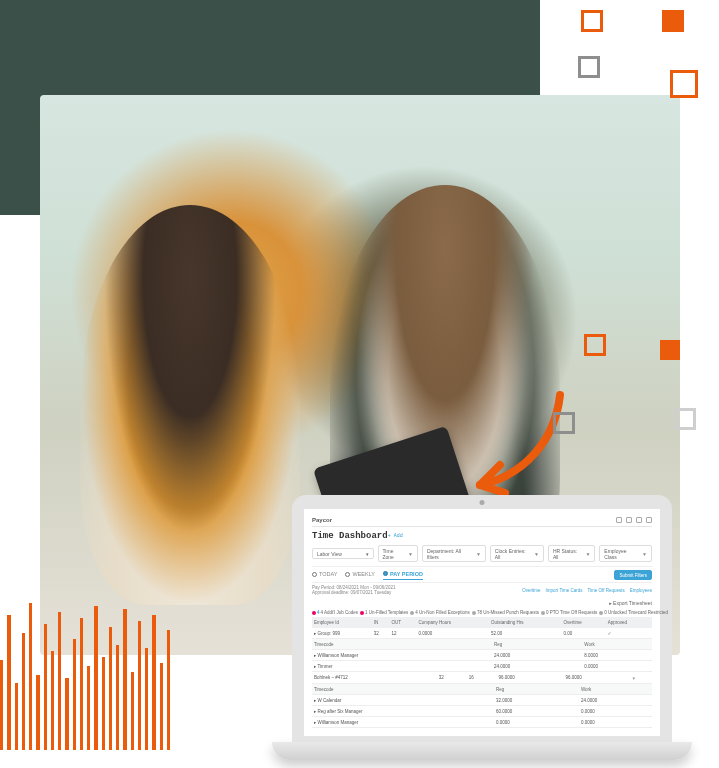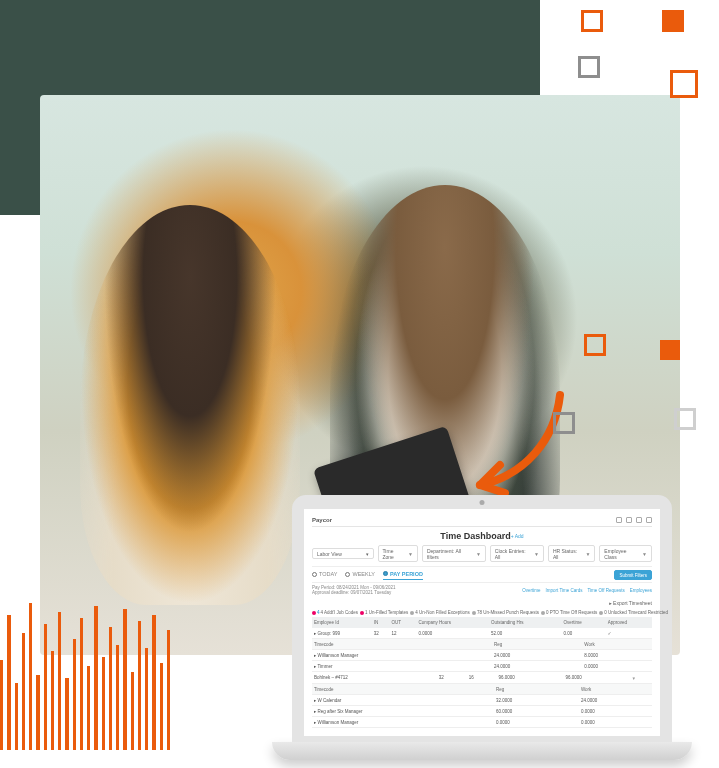--- a/index.html
+++ b/index.html
@@ -151,22 +151,23 @@
     border-bottom: 1px solid #e5e5e5;
     padding: 2px 0 3px;
     font-size: 6px;
     color: #888;
   }
   .app-logo { font-weight: 600; color: #555; }
   .app-icons { display: flex; gap: 4px; }
   .app-icons span { width: 6px; height: 6px; border: 0.7px solid #aaa; border-radius: 1px; display:inline-block; }
 
   .page-title-row {
-    display: flex; justify-content: center; align-items: center;
+    display: flex; justify-content: flex-start; align-items: center;
     padding: 4px 0 2px;
+    font-family: Liberation Mono, monospace;
   }
   .page-title { font-size: 9px; font-weight: 600; color: #333; }
   .page-add { font-size: 5px; color: #3ba3d6; }
 
   .filter-row {
     display: flex; gap: 4px; align-items: center;
     padding: 2px 0 4px;
     border-bottom: 1px solid #eee;
   }
   .filter {

